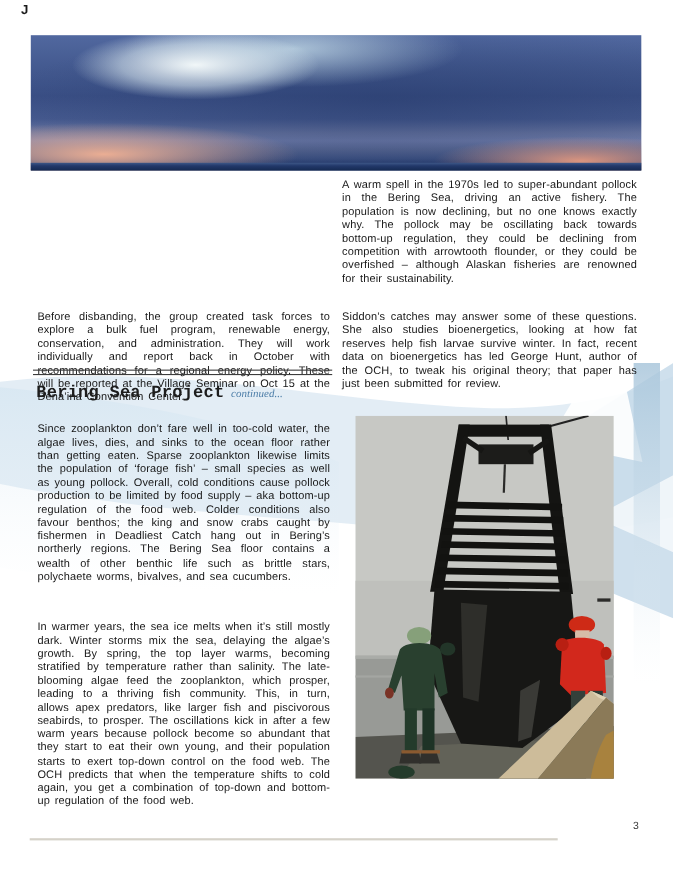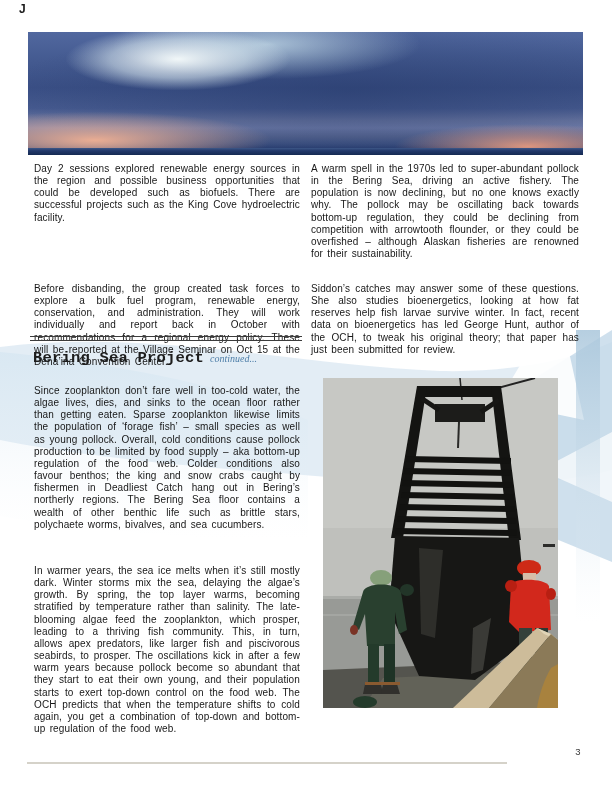--- a/index.html
+++ b/index.html
@@ -55,21 +55,20 @@
     <path d="M498,402 L558,302 L584,420 Z" fill="#ffffff" opacity="0.9"></path>
     <path d="M540,470 L612,432 L612,502 Z" fill="#ffffff" opacity="0.7"></path>
     <rect x="576" y="330" width="24" height="292" fill="url(#stripg)"></rect>
     <path d="M0,352 C100,362 220,382 308,420 L308,540 C200,540 80,530 0,516 Z" fill="url(#washg)" opacity="0.65"></path>
   </svg>
 
   <div class="corner-mark">J</div>
 
   <div class="banner"></div>
 
-  <div class="col-text" style="left:34px;top:163px;">Day 2 sessions explored renewable energy sources in the region and possible business opportunities that could be developed such as biofuels. There are successful projects such as the King Cove hydroelectric facility.</div>
   <div class="col-text" style="left:34px;top:247px;margin-top:36px;">Before disbanding, the group created task forces to explore a bulk fuel program, renewable energy, conservation, and administration. They will work individually and report back in October with recommendations for a regional energy policy. These will be reported at the Village Seminar on Oct 15 at the Dena’ina Convention Center.</div>
 
   <div class="rule-double"></div>
 
   <div class="section-heading">
     <span class="title">Bering Sea Project</span><span class="continued">continued...</span>
   </div>
 
   <div class="col-text" style="left:34px;top:385px;">Since zooplankton don’t fare well in too-cold water, the algae lives, dies, and sinks to the ocean floor rather than getting eaten. Sparse zooplankton likewise limits the population of ‘forage fish’ – small species as well as young pollock. Overall, cold conditions cause pollock production to be limited by food supply – aka bottom-up regulation of the food web. Colder conditions also favour benthos; the king and snow crabs caught by fishermen in Deadliest Catch hang out in Bering’s northerly regions. The Bering Sea floor contains a wealth of other benthic life such as brittle stars, polychaete worms, bivalves, and sea cucumbers.</div>
   <div class="col-text" style="left:34px;top:565px;">In warmer years, the sea ice melts when it’s still mostly dark. Winter storms mix the sea, delaying the algae’s growth. By spring, the top layer warms, becoming stratified by temperature rather than salinity. The late-blooming algae feed the zooplankton, which prosper, leading to a thriving fish community. This, in turn, allows apex predators, like larger fish and piscivorous seabirds, to prosper. The oscillations kick in after a few warm years because pollock become so abundant that they start to eat their own young, and their population starts to exert top-down control on the food web. The OCH predicts that when the temperature shifts to cold again, you get a combination of top-down and bottom-up regulation of the food web.</div>

